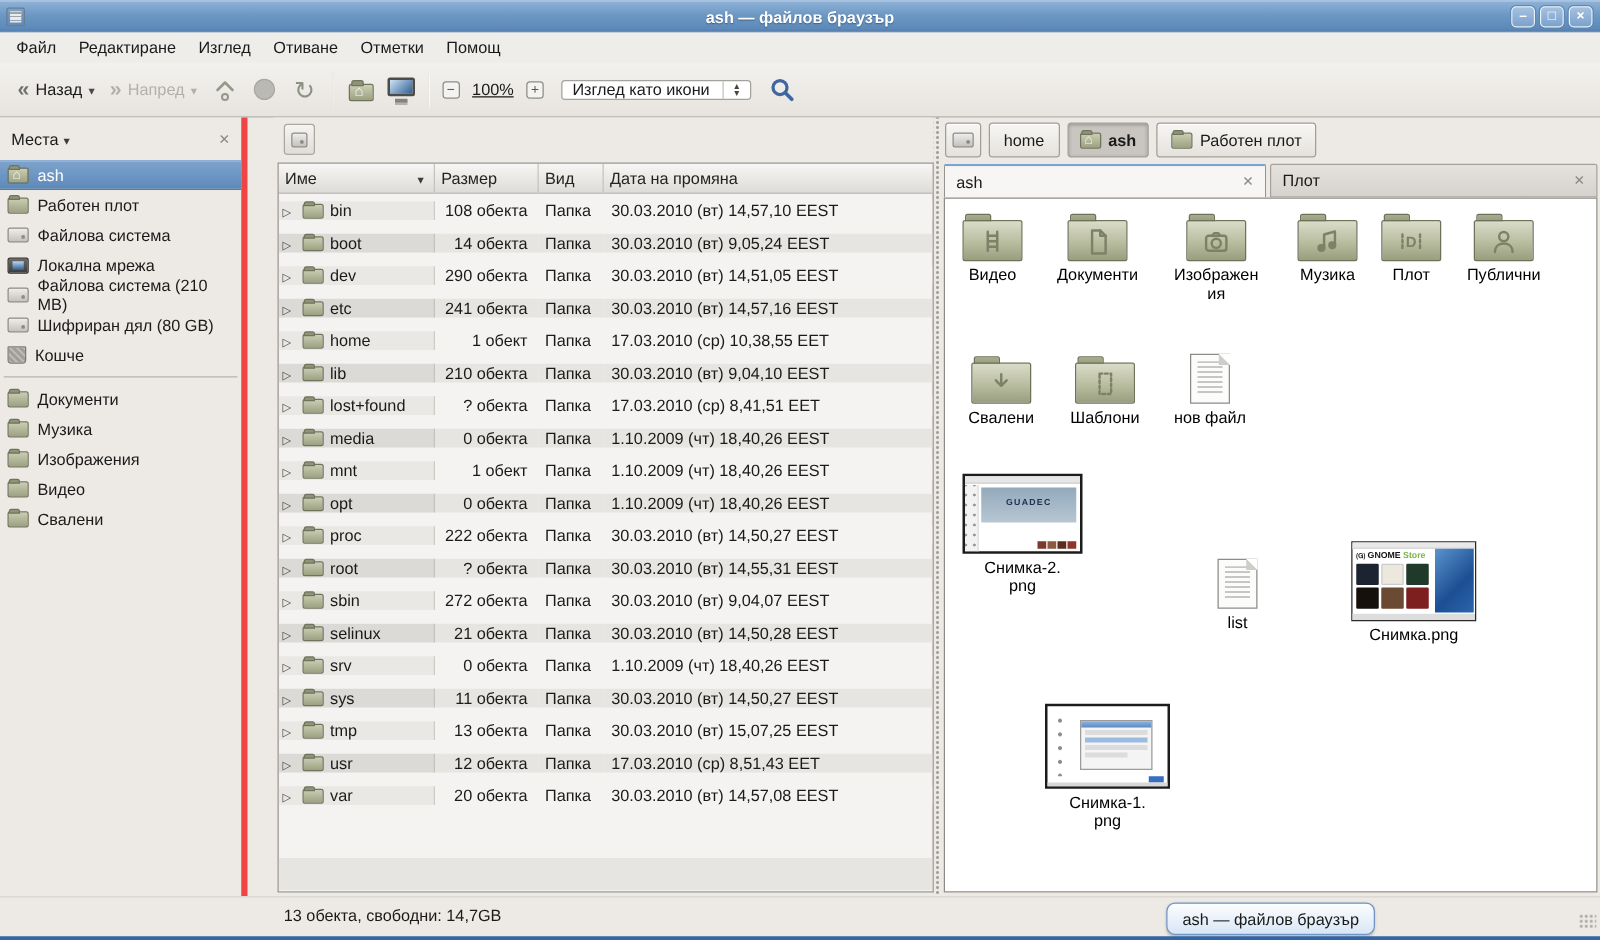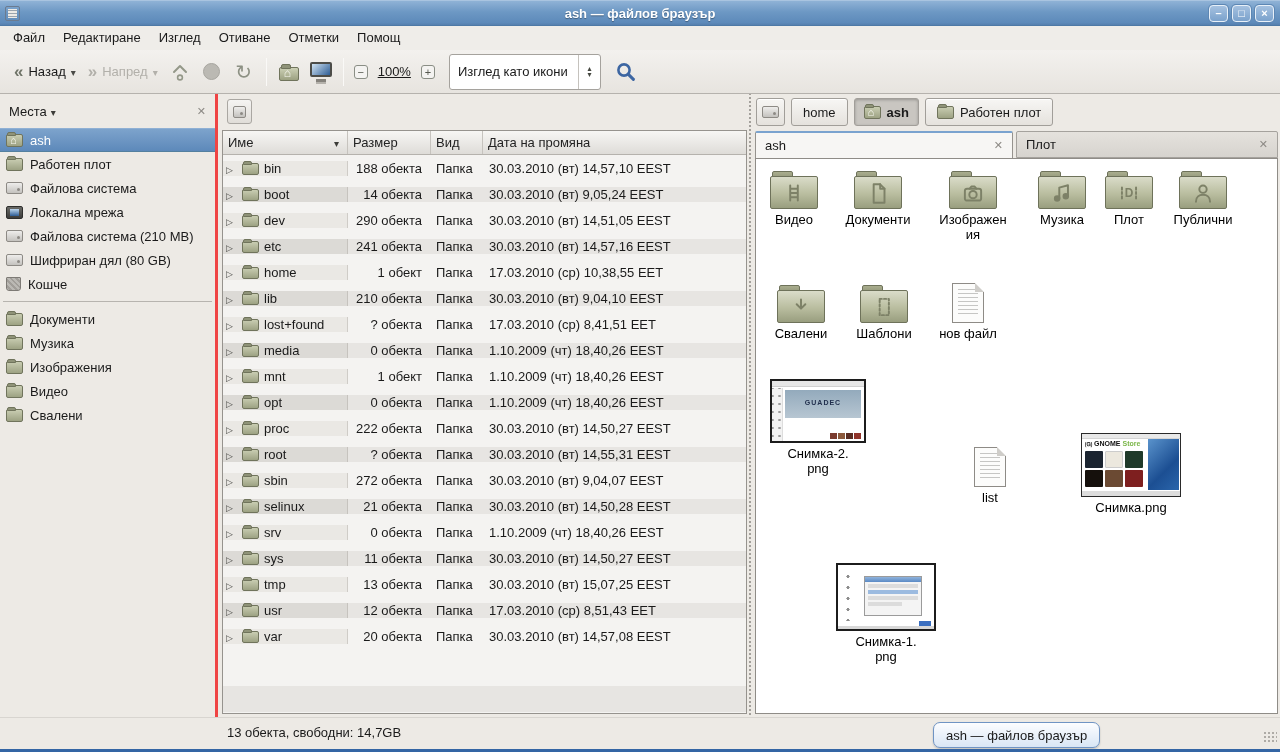--- a/index.html
+++ b/index.html
@@ -35,40 +35,40 @@
   .tbtn.disabled, .tbtn.disabled .chev, .tbtn.disabled .dropcaret::before { color:#b2b0aa; }
   .dropcaret::before { content:"▾"; font-size:10px; color:#4a4a46; }
   .tico { width:32px; height:32px; display:grid; place-items:center; }
   .stopc { width:17px; height:17px; border-radius:50%; background:#bbb9b3; border:1px solid #a8a6a0; }
   .refr { font-size:20px; color:#8d9184; font-family:"DejaVu Sans",sans-serif; }
   .tsep { width:1px; height:28px; background:#c2bfba; border-right:1px solid #faf9f7; margin:0 6px; }
   .zbtn { width:22px; height:22px; display:grid; place-items:center; }
   .zbtn span { width:14px; height:14px; border:1px solid #8a8e85; border-radius:3px; background:#f4f3f1;
     font-size:11px; line-height:12px; text-align:center; color:#55584f; }
   .zoomlabel { margin:0 6px;text-decoration:underline; }
-  .combo { width:152px; height:36px; background:#fff; border:1px solid #a5a29d; border-radius:3px;
+  .combo { width:152px; height:16px; background:#fff; border:1px solid #a5a29d; border-radius:3px;
     display:flex; align-items:center; margin-left:10px; }
   .combo .val { flex:1; padding-left:8px; }
   .spin { width:22px; align-self:stretch; border-left:1px solid #c5c2bd; display:flex; flex-direction:column;
     align-items:center; justify-content:center; line-height:6px; }
   .spin::before { content:"▴"; font-size:8px; color:#44463f; }
   .spin::after  { content:"▾"; font-size:8px; color:#44463f; }
   .folder-mini { width:20px; height:14px; background:linear-gradient(#ccd0b5,#9ca181); border:1px solid #70745c;
     border-radius:2px; position:relative; margin-top:4px; }
   .folder-mini::before { content:""; position:absolute; top:-4px; left:1px; width:8px; height:3px;
     background:#8f9378; border:1px solid #70745c; border-radius:2px 2px 0 0; }
   .folder-mini.homef::after { content:"⌂"; position:absolute; left:4px; top:-1px; color:#f6f6ee; font-size:12px; line-height:13px; }
   .comp { width:22px; height:15px; border:2px solid #4c4c48; border-radius:2px;
     background:linear-gradient(135deg,#cfe2f2,#2e5d95); position:relative; margin-bottom:5px; }
   .comp::after { content:""; position:absolute; left:4px; bottom:-7px; width:10px; height:3px; background:#85827c; box-shadow:0 2px 0 #b5b2ac; }
 
   
   .main { position:absolute; top:94px; left:0; right:0; height:623px; }
 
-  .sidebar { position:absolute; left:0; top:0; bottom:0; width:218px; border-right:3px solid #ef4444; background:#edeae5; }
+  .sidebar { position:absolute; left:0; top:0; bottom:0; width:198px; border-right:5px solid #ef4444; background:#edeae5; }
   .side-head { height:34px; display:flex; align-items:center; padding:0 9px; }
   .side-head .caret::before { content:"▾"; font-size:10px; color:#3c3c38; margin-left:4px; }
   .closex { margin-left:auto; color:#8d8a85; font-weight:bold; font-size:14px; line-height:14px; }
   .closex::before { content:"✕"; font-family:"DejaVu Sans",sans-serif; font-size:11px; }
   .side-list { position:absolute; top:34px; left:0; right:0; }
   .side-item { height:24px; display:flex; align-items:center; gap:7px; padding-left:6px; }
   .side-item.selected { background:linear-gradient(#7da3cc,#5d89ba); color:#fff;
     border-top:1px solid #8fb0d4; border-bottom:1px solid #54809f; }
   .side-sep { height:1px; background:#b7b4af; margin:5px 3px; }
   .si { width:17px; height:13px; border-radius:2px; position:relative; flex:none; }
@@ -341,21 +341,21 @@
         <div class="th c-date">
             <span>Дата на промяна</span>
           </div>
       </div>
       <div class="trow">
           <div class="cell name">
             <span class="exp"></span>
             <span class="si folder"></span>
             <span>bin</span>
           </div>
-          <div class="cell size">188 обекта</div>
+          <div class="cell size">108 обекта</div>
           <div class="cell type">Папка</div>
           <div class="cell date">30.03.2010 (вт) 14,57,10 EEST</div>
         </div>
       <div class="trow alt">
           <div class="cell name">
             <span class="exp"></span>
             <span class="si folder"></span>
             <span>boot</span>
           </div>
           <div class="cell size">14 обекта</div>

